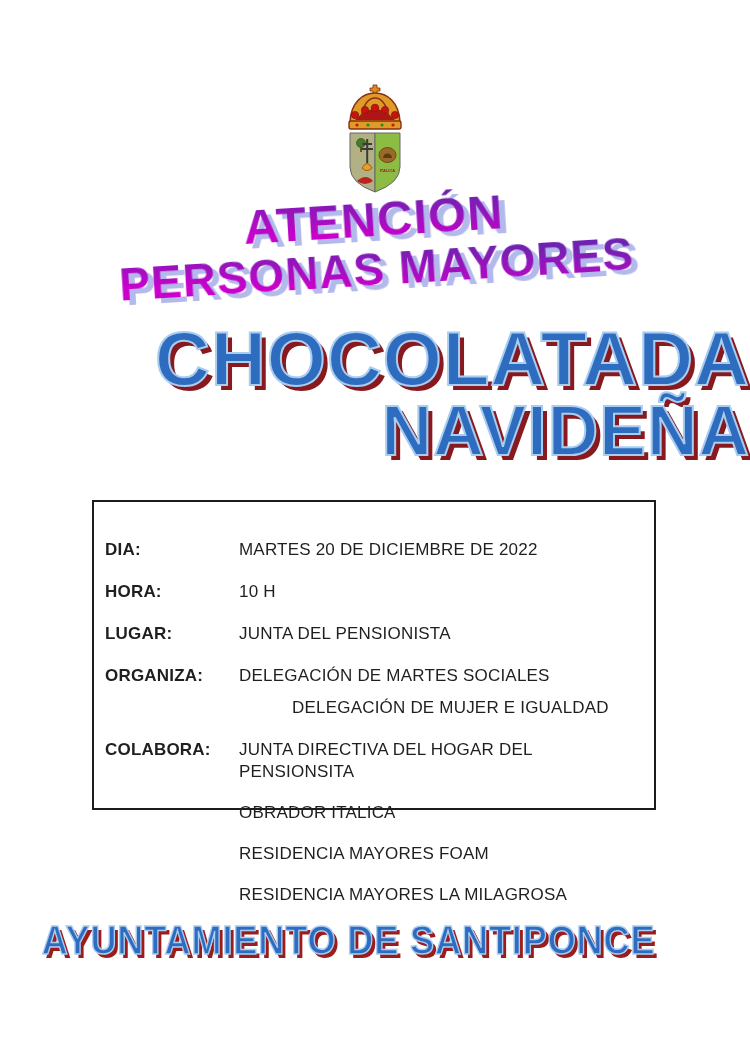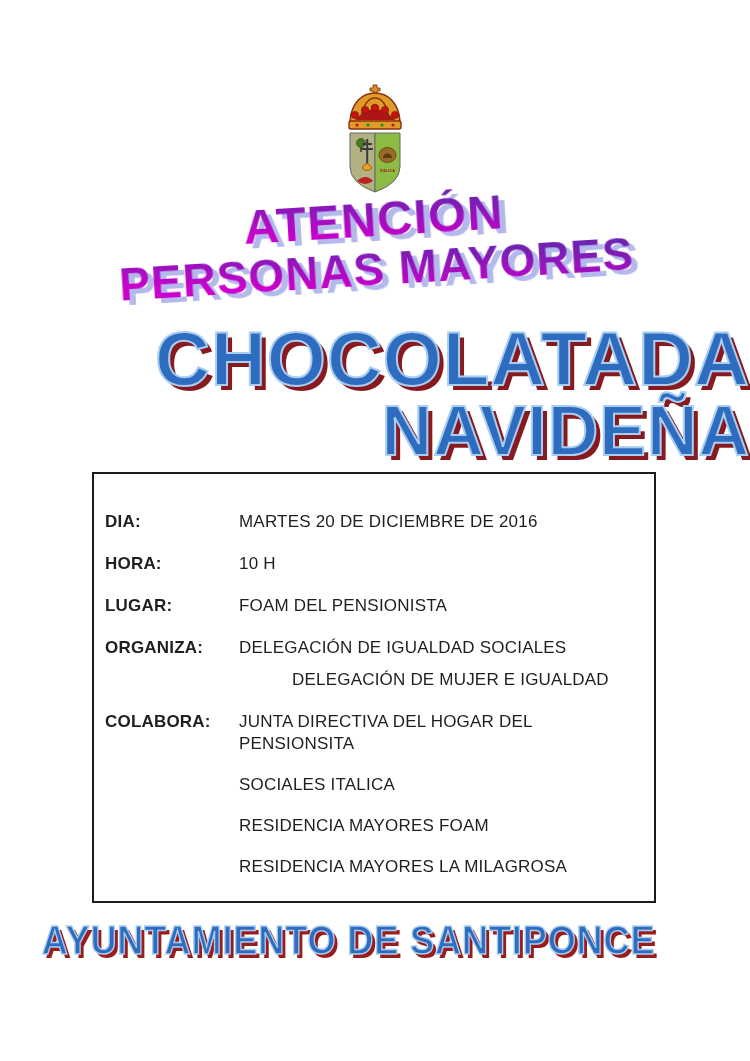--- a/index.html
+++ b/index.html
@@ -34,21 +34,21 @@
     font-weight:bold;line-height:1.02;
     color:var(--title-fill,#2e6cc0);
     -webkit-text-stroke:2px var(--title-outline,#a9cdf0);
     text-shadow:5px 5px 0 var(--title-shadow,#87191f);
   }
   .t1{font-size:76px;letter-spacing:1px;}
   .t2{font-size:70px;margin-top:-2px;letter-spacing:1px;}
 
   
   .details-box{
-    position:absolute;left:92px;top:472px;width:564px;height:431px;
+    position:absolute;left:92px;top:500px;width:564px;height:310px;
     box-sizing:border-box;border:2px solid var(--box-border,#1c1c1c);
     padding:37px 8px 0 11px;
     font-size:17px;line-height:22px;color:var(--text,#1f1f1f);
     letter-spacing:0.2px;
   }
   .row{display:flex;margin-bottom:20px;}
   .row.pre-gap{margin-top:4px;}
   .row .label{width:134px;flex:none;font-weight:bold;}
   .values{flex:1;}
   .values .line + .line{margin-top:10px;}
@@ -109,47 +109,47 @@
 
 <div class="titleblock">
   <div class="wa-blue t1">CHOCOLATADA</div>
   <div class="wa-blue t2">NAVIDEÑA</div>
 </div>
 
 <div class="details-box">
   <div class="row">
     <div class="label">DIA:</div>
     <div class="values">
-      <div class="line">MARTES 20 DE DICIEMBRE DE 2016</div>
+      <div class="line">MARTES 20 DE DICIEMBRE DE 2022</div>
     </div>
   </div>
   <div class="row">
     <div class="label">HORA:</div>
     <div class="values">
       <div class="line">10 H</div>
     </div>
   </div>
   <div class="row">
     <div class="label">LUGAR:</div>
     <div class="values">
-      <div class="line">FOAM DEL PENSIONISTA</div>
+      <div class="line">JUNTA DEL PENSIONISTA</div>
     </div>
   </div>
   <div class="row">
     <div class="label">ORGANIZA:</div>
     <div class="values">
-      <div class="line">DELEGACIÓN DE IGUALDAD SOCIALES</div>
+      <div class="line">DELEGACIÓN DE MARTES SOCIALES</div>
       <div class="line indented">DELEGACIÓN DE MUJER E IGUALDAD</div>
     </div>
   </div>
   <div class="row pre-gap">
     <div class="label">COLABORA:</div>
     <div class="values spread">
       <div class="line">JUNTA DIRECTIVA DEL HOGAR DEL PENSIONSITA</div>
-      <div class="line">SOCIALES ITALICA</div>
+      <div class="line">OBRADOR ITALICA</div>
       <div class="line">RESIDENCIA MAYORES FOAM</div>
       <div class="line">RESIDENCIA MAYORES LA MILAGROSA</div>
     </div>
   </div>
 </div>
 
 <div class="footer">
   <span class="wa-blue footer-inner">AYUNTAMIENTO DE SANTIPONCE</span>
 </div>
 

